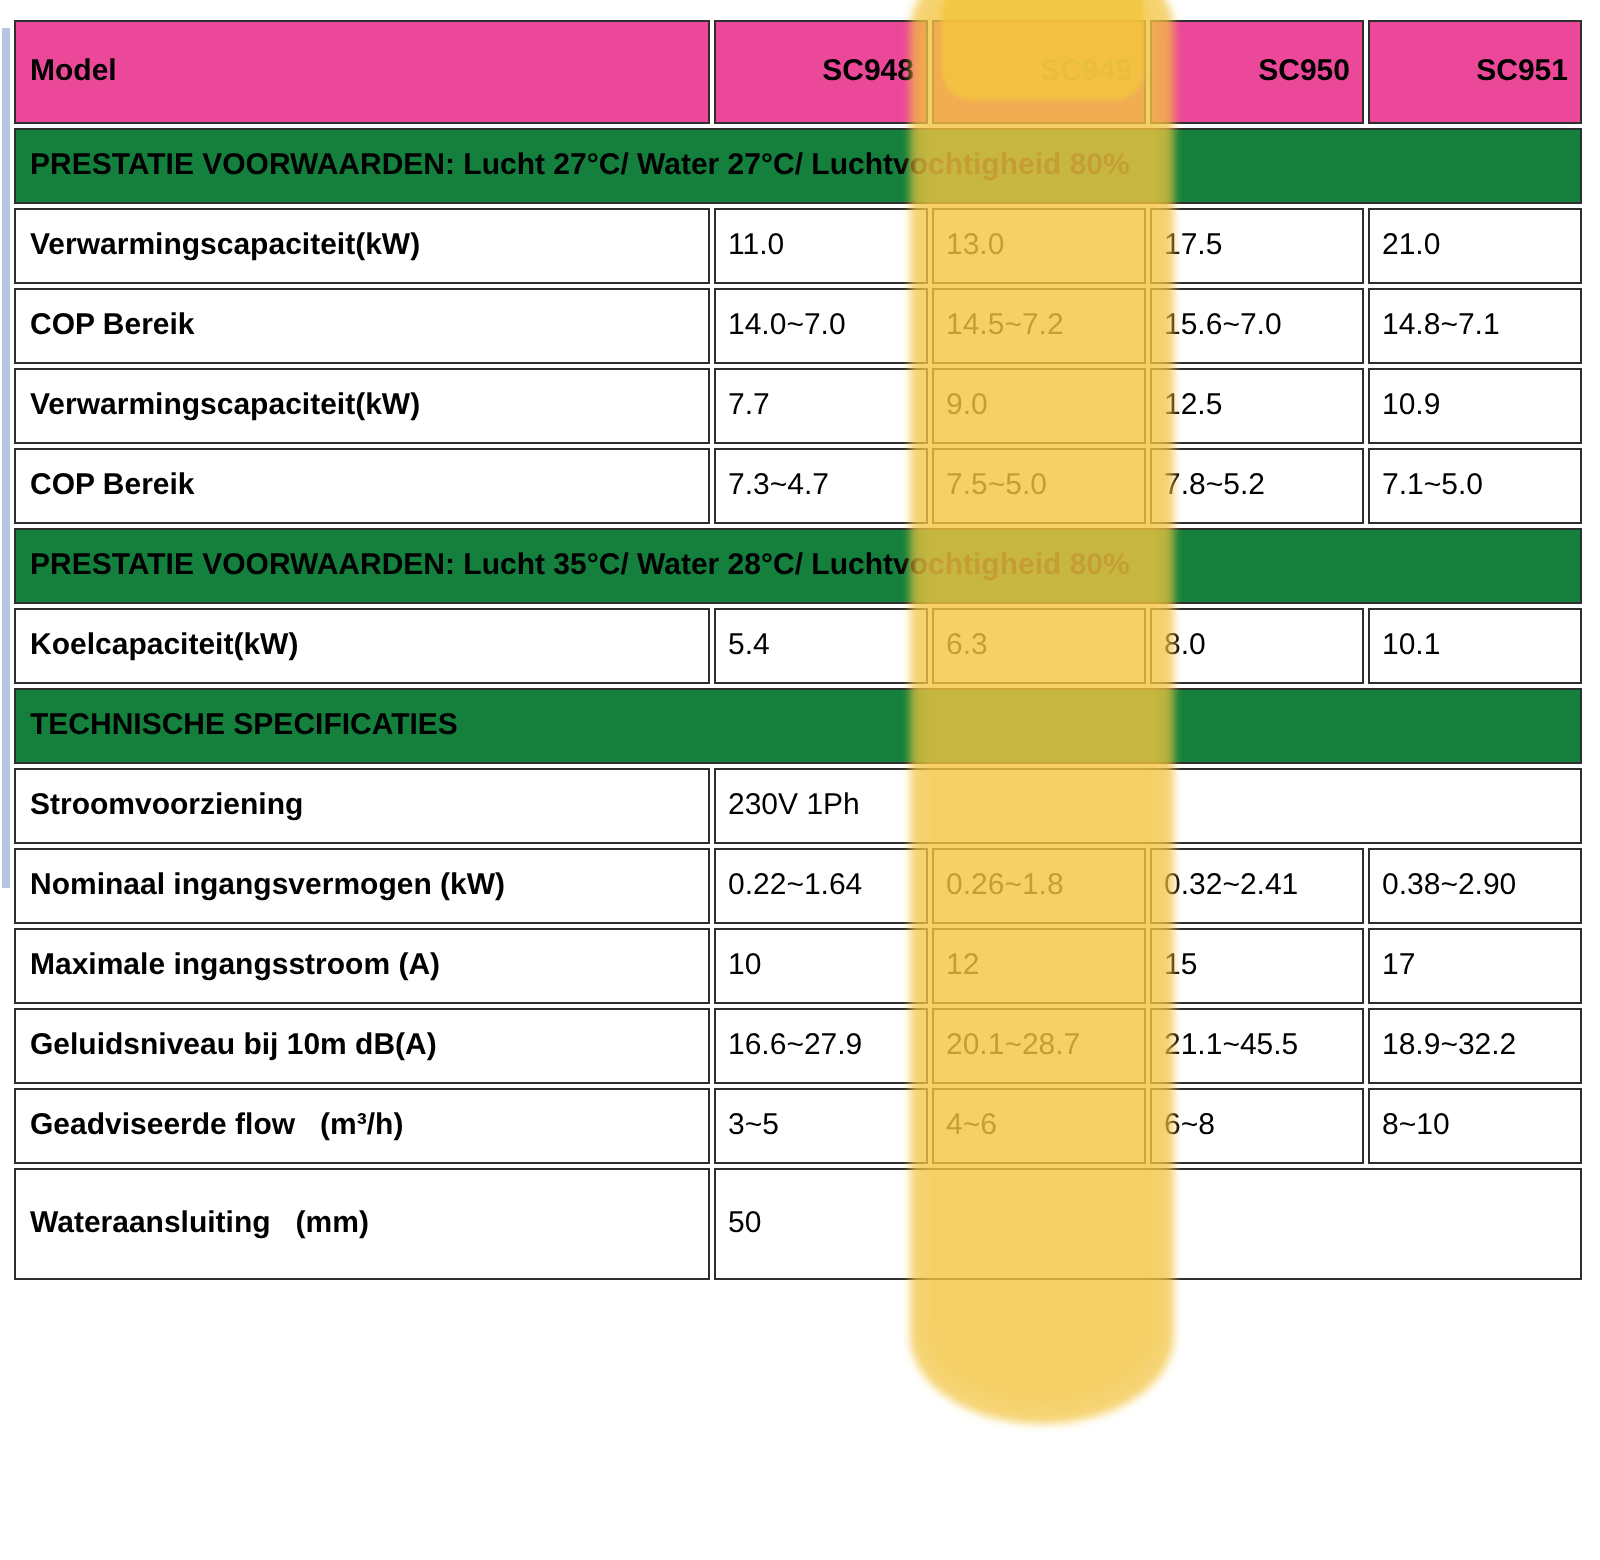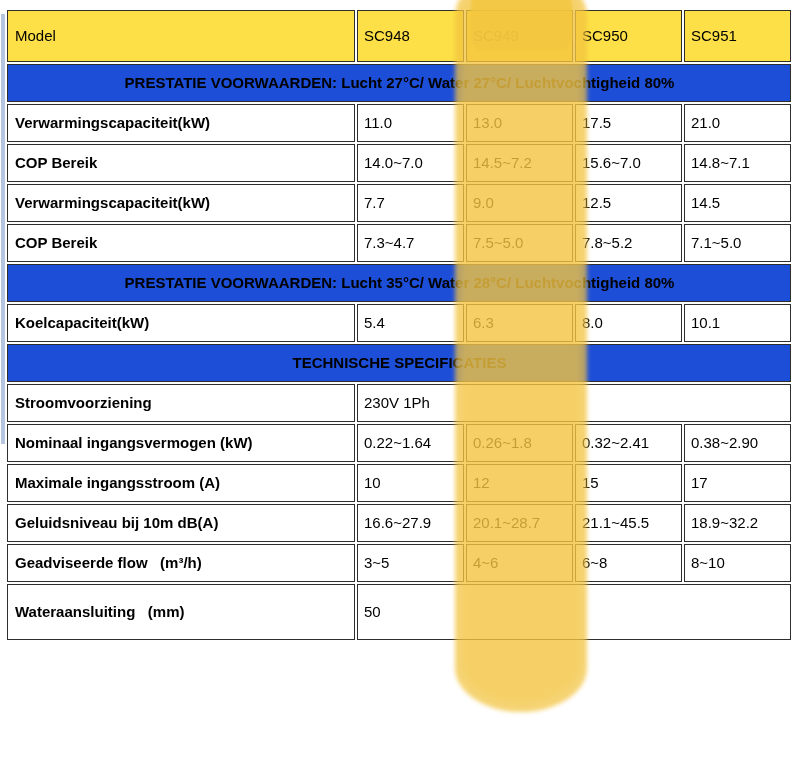--- a/index.html
+++ b/index.html
@@ -43,31 +43,30 @@
     padding-left: 7px;
     white-space: pre-wrap;
     height: 32px;
   }
   td.val {
     text-align: left;
     font-weight: normal;
     height: 32px;
   }
   tr.header-row td {
-    background: #fde047;
-    font-weight: normal;
+    background: #ec4899;
+    font-weight: bold;
     height: 46px;
   }
-  tr.header-row td.val { text-align: left; }
+  tr.header-row td.val { text-align: right; }
   td.section {
-    background: #1d4ed8;
+    background: #15803d;
     font-weight: bold;
     height: 32px;
     padding-left: 7px;
-    text-align: center;
   }
   tr.water-row td { height: 50px; }
 
   
   .hl {
     position: absolute;
     pointer-events: none;
     z-index: 5;
   }
   .hl-main {
@@ -137,21 +136,21 @@
       <td class="val">15.6~7.0</td>
       <td class="val">14.8~7.1</td>
     </tr>
 
 
     <tr>
       <td class="label">Verwarmingscapaciteit(kW)</td>
       <td class="val">7.7</td>
       <td class="val">9.0</td>
       <td class="val">12.5</td>
-      <td class="val">14.5</td>
+      <td class="val">10.9</td>
     </tr>
 
     <tr>
       <td class="label">COP Bereik</td>
       <td class="val">7.3~4.7</td>
       <td class="val">7.5~5.0</td>
       <td class="val">7.8~5.2</td>
       <td class="val">7.1~5.0</td>
     </tr>
 

